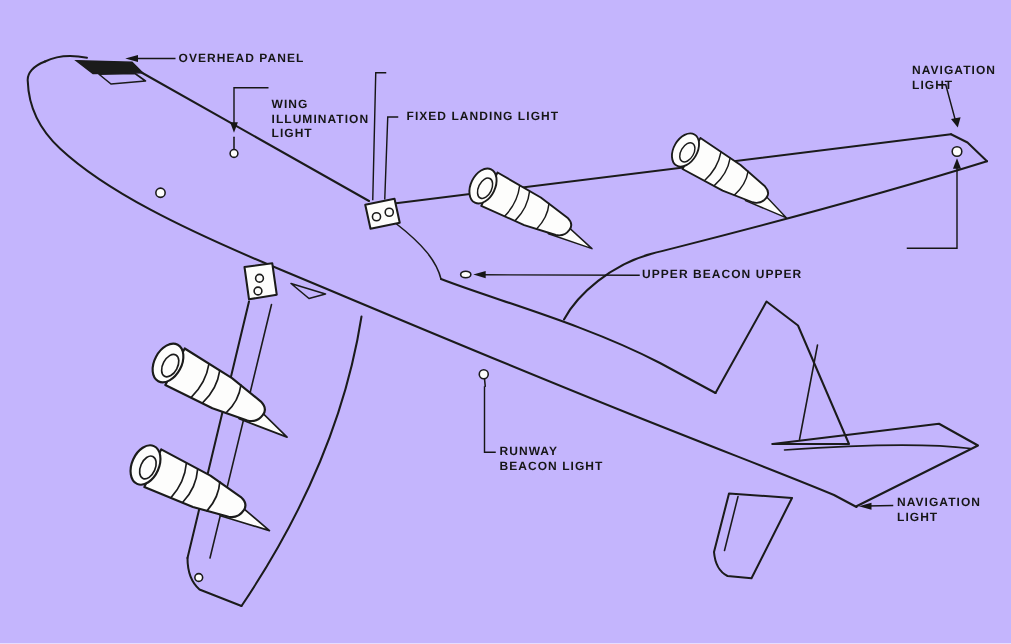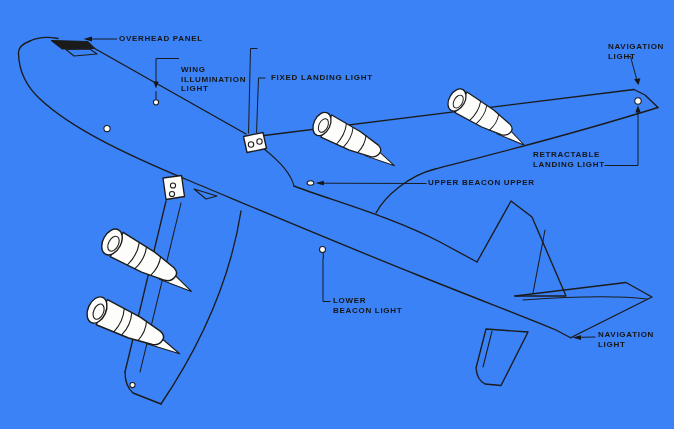--- a/index.html
+++ b/index.html
@@ -1,19 +1,19 @@
 <!DOCTYPE html>
 <html><head>
 <meta charset="utf-8">
 <style>
   html,body{margin:0;padding:0;background:#ffffff;}
   .stage{
     position:relative;
     width:674px;height:429px;
-    background:#3b82f6;
+    background:#c4b5fd;
     overflow:hidden;
     font-family:"Liberation Sans", sans-serif;
     text-decoration:underline;
   }
   .stage svg{position:absolute;left:0;top:0;}
   .callout{
     position:absolute;
     font-size:8px;
     font-weight:bold;
     line-height:9.5px;
@@ -150,21 +150,19 @@
     </g>
   </svg>
 
   <div class="callout" style="left:119px;top:34px">OVERHEAD PANEL</div>
   <div class="callout" style="left:181px;top:65px">WING
 ILLUMINATION
 LIGHT</div>
   <div class="callout" style="left:271px;top:73px">FIXED LANDING LIGHT</div>
   <div class="callout" style="left:608px;top:42px">NAVIGATION
 LIGHT</div>
-  <div class="callout" style="left:533px;top:150px">RETRACTABLE
-LANDING LIGHT</div>
   <div class="callout" style="left:428px;top:178px">UPPER BEACON UPPER</div>
-  <div class="callout" style="left:333px;top:296px">LOWER
+  <div class="callout" style="left:333px;top:296px">RUNWAY
 BEACON LIGHT</div>
   <div class="callout" style="left:598px;top:330px">NAVIGATION
 LIGHT</div>
 
 </div>
 
 </body></html>

